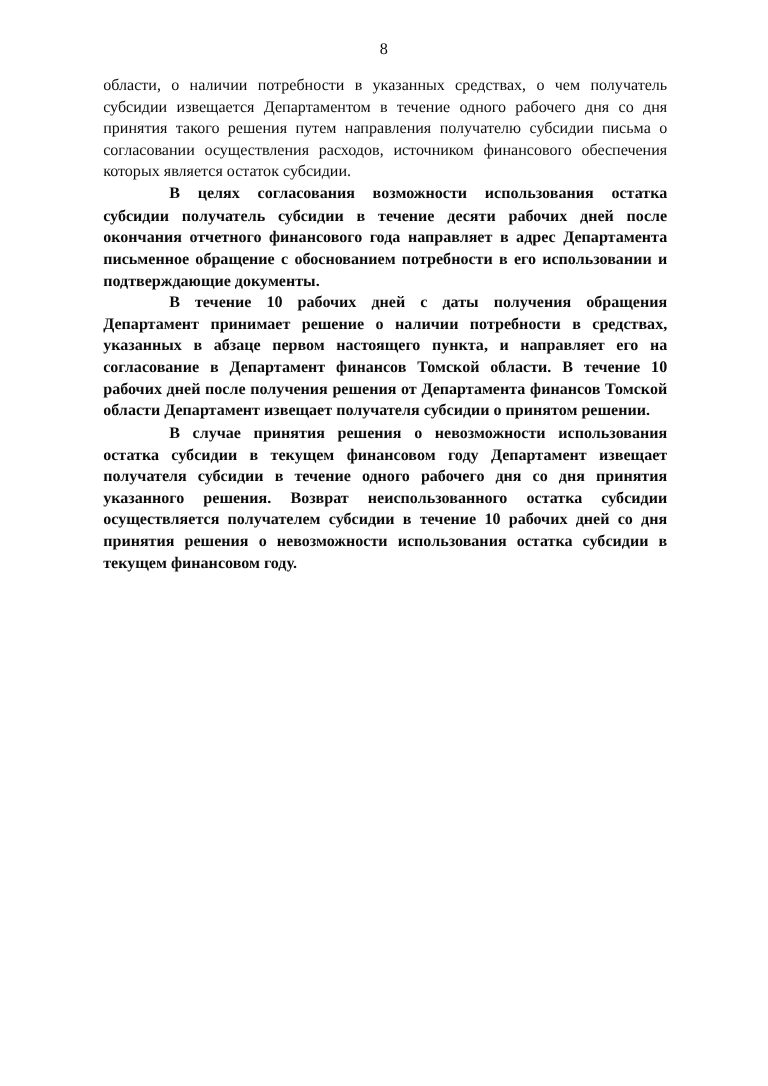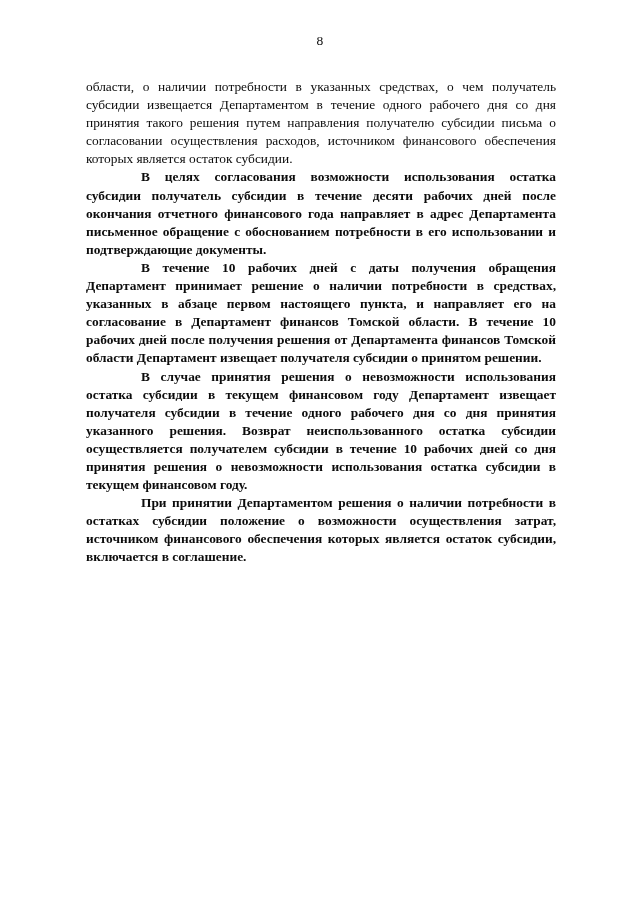--- a/index.html
+++ b/index.html
@@ -33,21 +33,21 @@
     width: 640px;
     text-align: center;
     font-size: 13.5px;
     line-height: 16px;
     letter-spacing: 0.2px;
   }
 
   
   .text-column {
     position: absolute;
-    top: 78px;
+    top: 62px;
     left: 86px;
     width: 470px;
   }
 
   .para {
     margin: 0;
     font-size: 13.4px;
     line-height: 18.1px;
     text-align: justify;
     text-justify: inter-word;
@@ -75,17 +75,16 @@
 
   <div class="text-column">
     <p class="para">области, о наличии потребности в указанных средствах, о чем получатель субсидии извещается Департаментом в течение одного рабочего дня со дня принятия такого решения путем направления получателю субсидии письма о согласовании осуществления расходов, источником финансового обеспечения которых является остаток субсидии.</p>
 
     <p class="para indent">В целях согласования возможности использования остатка субсидии получатель субсидии в течение десяти рабочих дней после окончания отчетного финансового года направляет в адрес Департамента письменное обращение с обоснованием потребности в его использовании и подтверждающие документы.</p>
 
     <p class="para indent">В течение 10 рабочих дней с даты получения обращения Департамент принимает решение о наличии потребности в средствах, указанных в абзаце первом настоящего пункта, и направляет его на согласование в Департамент финансов Томской области. В течение 10 рабочих дней после получения решения от Департамента финансов Томской области Департамент извещает получателя субсидии о принятом решении.</p>
 
     <p class="para indent">В случае принятия решения о невозможности использования остатка субсидии в текущем финансовом году Департамент извещает получателя субсидии в течение одного рабочего дня со дня принятия указанного решения. Возврат неиспользованного остатка субсидии осуществляется получателем субсидии в течение 10 рабочих дней со дня принятия решения о невозможности использования остатка субсидии в текущем финансовом году.</p>
 
-    <p class="para indent">При принятии Департаментом решения о наличии потребности в остатках субсидии положение о возможности осуществления затрат, источником финансового обеспечения которых является остаток субсидии, включается в соглашение.</p>
 
   </div>
 
 </div>
 
 </body></html>

